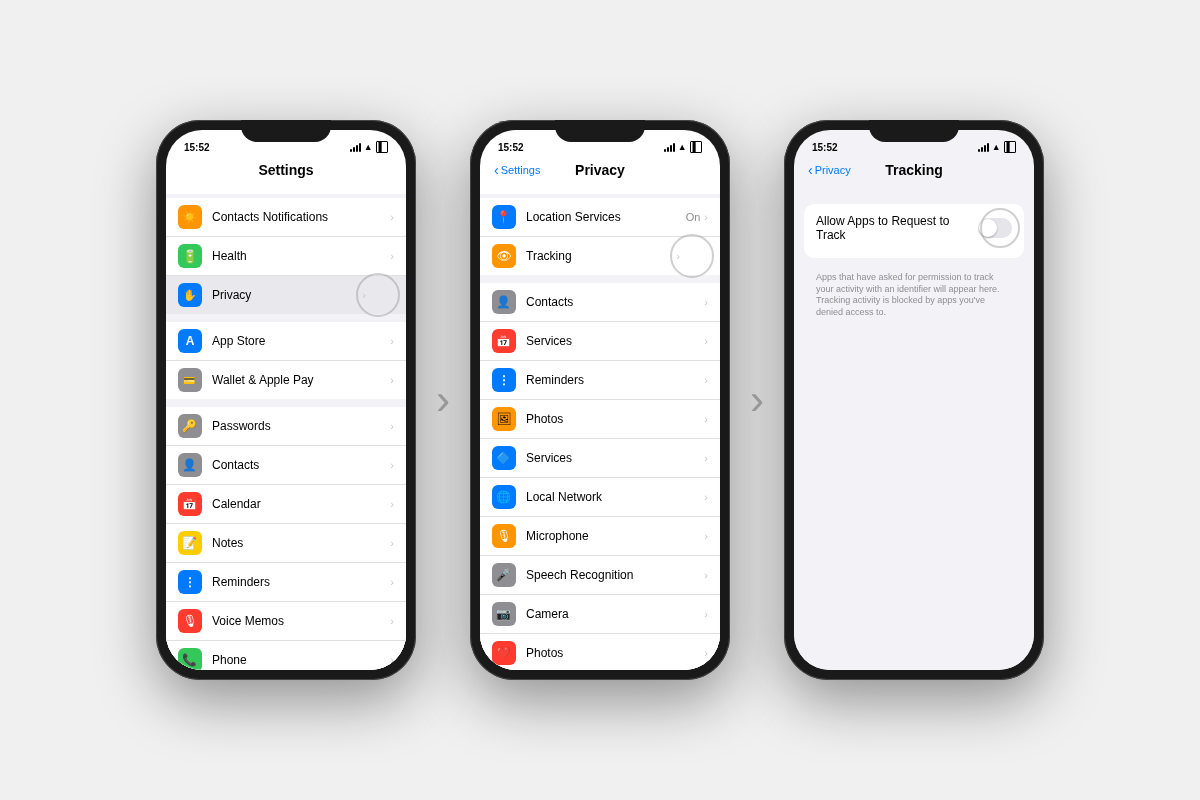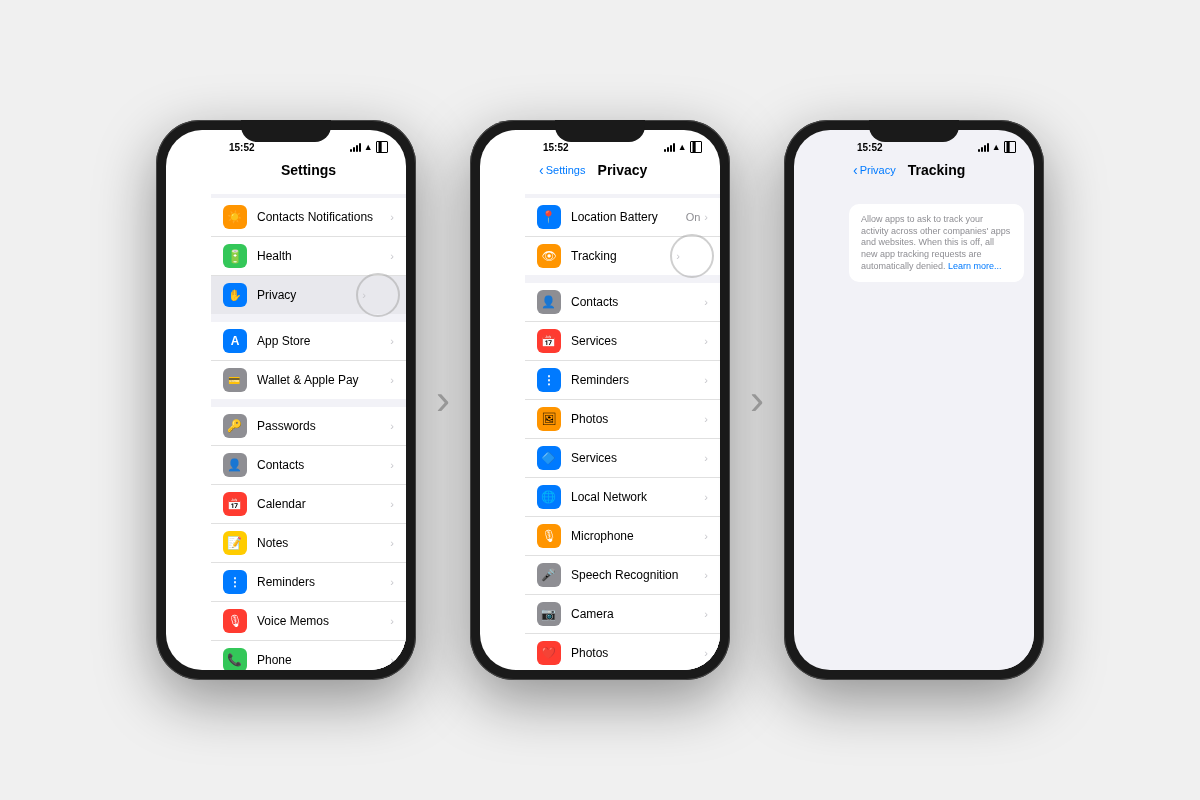--- a/index.html
+++ b/index.html
@@ -46,21 +46,20 @@
 
     .phone-screen {
       width: 100%;
       height: 100%;
       background: #fff;
       border-radius: 36px;
       overflow: hidden;
       position: relative;
       display: flex;
       flex-direction: column;
-      padding-left: 45px;
     }
 
     
     .notch {
       position: absolute;
       top: 0;
       left: 50%;
       transform: translateX(-50%);
       width: 90px;
       height: 22px;
@@ -392,21 +391,21 @@
           <span>Settings</span>
         </div>
         <span class="nav-title">Privacy</span>
       </div>
 
       <div class="content" style="overflow:hidden;">
 
         <div class="settings-group settings-group-first">
           <div class="settings-row">
             <div class="row-icon icon-blue" style="font-size:12px; color:#fff;">📍</div>
-            <span class="row-label">Location Battery</span>
+            <span class="row-label">Location Services</span>
             <span class="row-value">On</span>
             <span class="chevron">›</span>
           </div>
           <div class="settings-row" style="position:relative;">
             <div class="row-icon icon-orange" style="font-size:12px; color:#fff;">👁</div>
             <span class="row-label">Tracking</span>
             <span class="chevron" style="margin-right:28px;">›</span>
             <div class="overlay-circle" style="right:6px; top:50%; transform:translateY(-50%);"></div>
           </div>
         </div>
@@ -492,23 +491,31 @@
         <div class="nav-back">
           <span style="font-size:14px;">‹</span>
           <span>Privacy</span>
         </div>
         <span class="nav-title">Tracking</span>
       </div>
 
       <div class="content" style="background:#f2f2f7; padding:10px 10px; overflow:hidden;">
 
         <div class="tracking-card" style="position:relative;">
-          <p class="tracking-desc">
-            <span>Allow apps to ask to track your activity across other companies' apps and websites. When this is off, all new app tracking requests are automatically denied.</span>
-            <a href="#" style="color:#007aff; text-decoration:none;">Learn more...</a>
-          </p>
-        </div>
-
+          <div class="tracking-card-header">
+            <span class="tracking-card-title">Allow Apps to Request to Track</span>
+            <div style="position:relative; display:flex; align-items:center;">
+              <div class="toggle-switch">
+                <div class="toggle-knob"></div>
+              </div>
+              <div class="overlay-circle" style="right:-8px; top:50%; transform:translateY(-50%); width:40px; height:40px;"></div>
+            </div>
+          </div>
+        </div>
+
+        <div style="background:#f2f2f7; border-radius:10px; padding:8px 12px; margin-top:2px;">
+          <p class="tracking-desc">Apps that have asked for permission to track your activity with an identifier will appear here. Tracking activity is blocked by apps you've denied access to.</p>
+        </div>
       </div>
     </div>
   </div>
 
 </div>
 
 </body></html>

